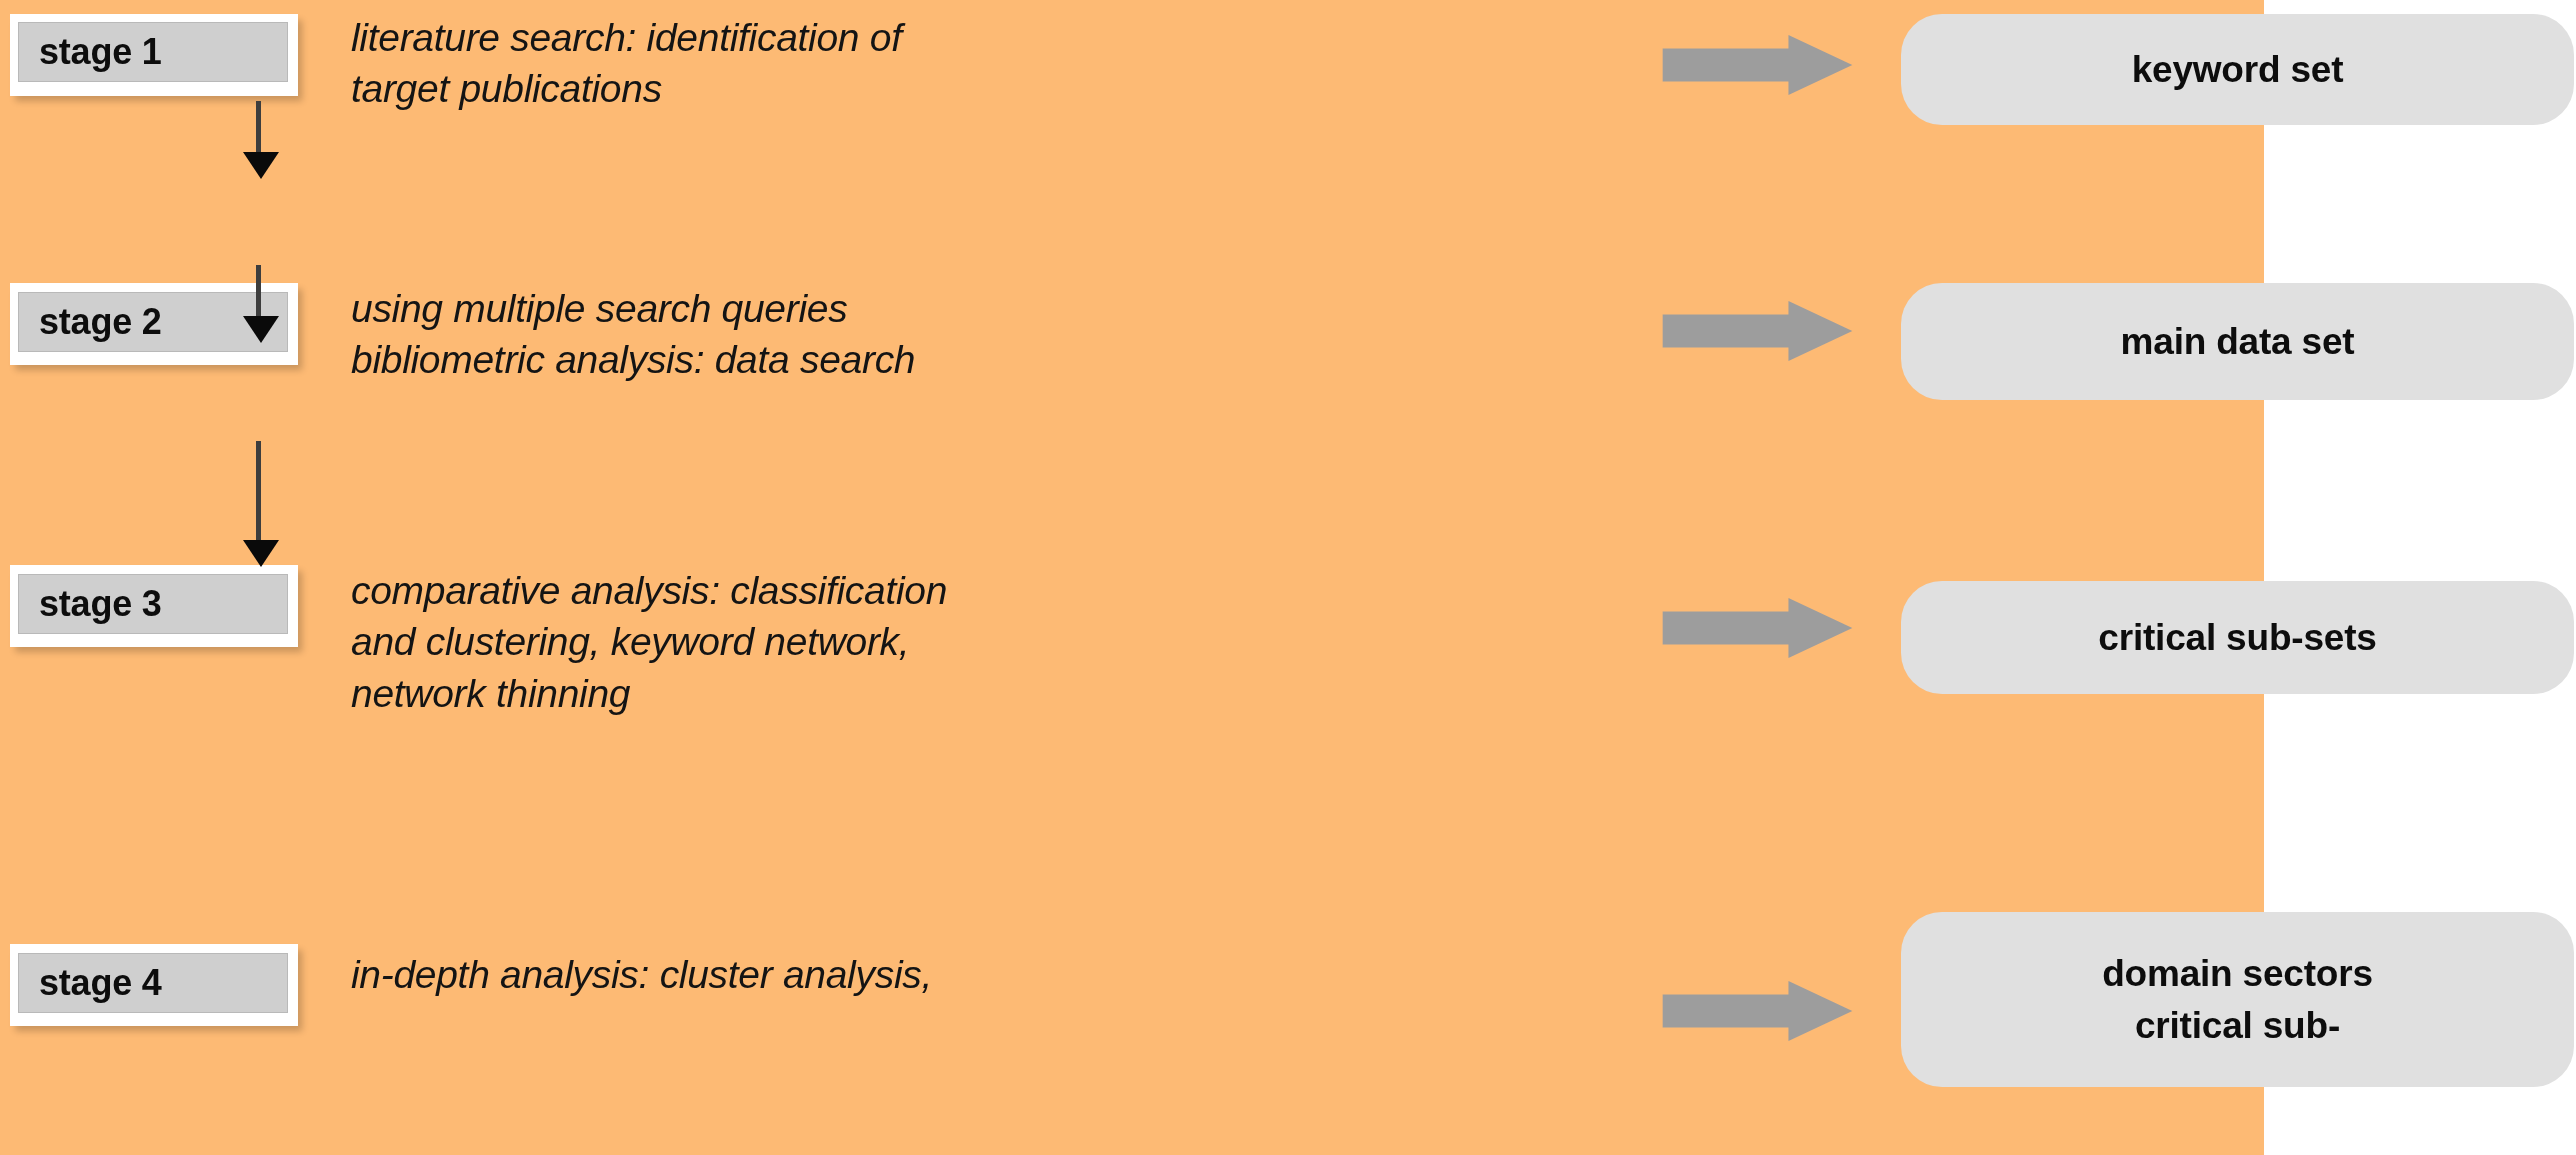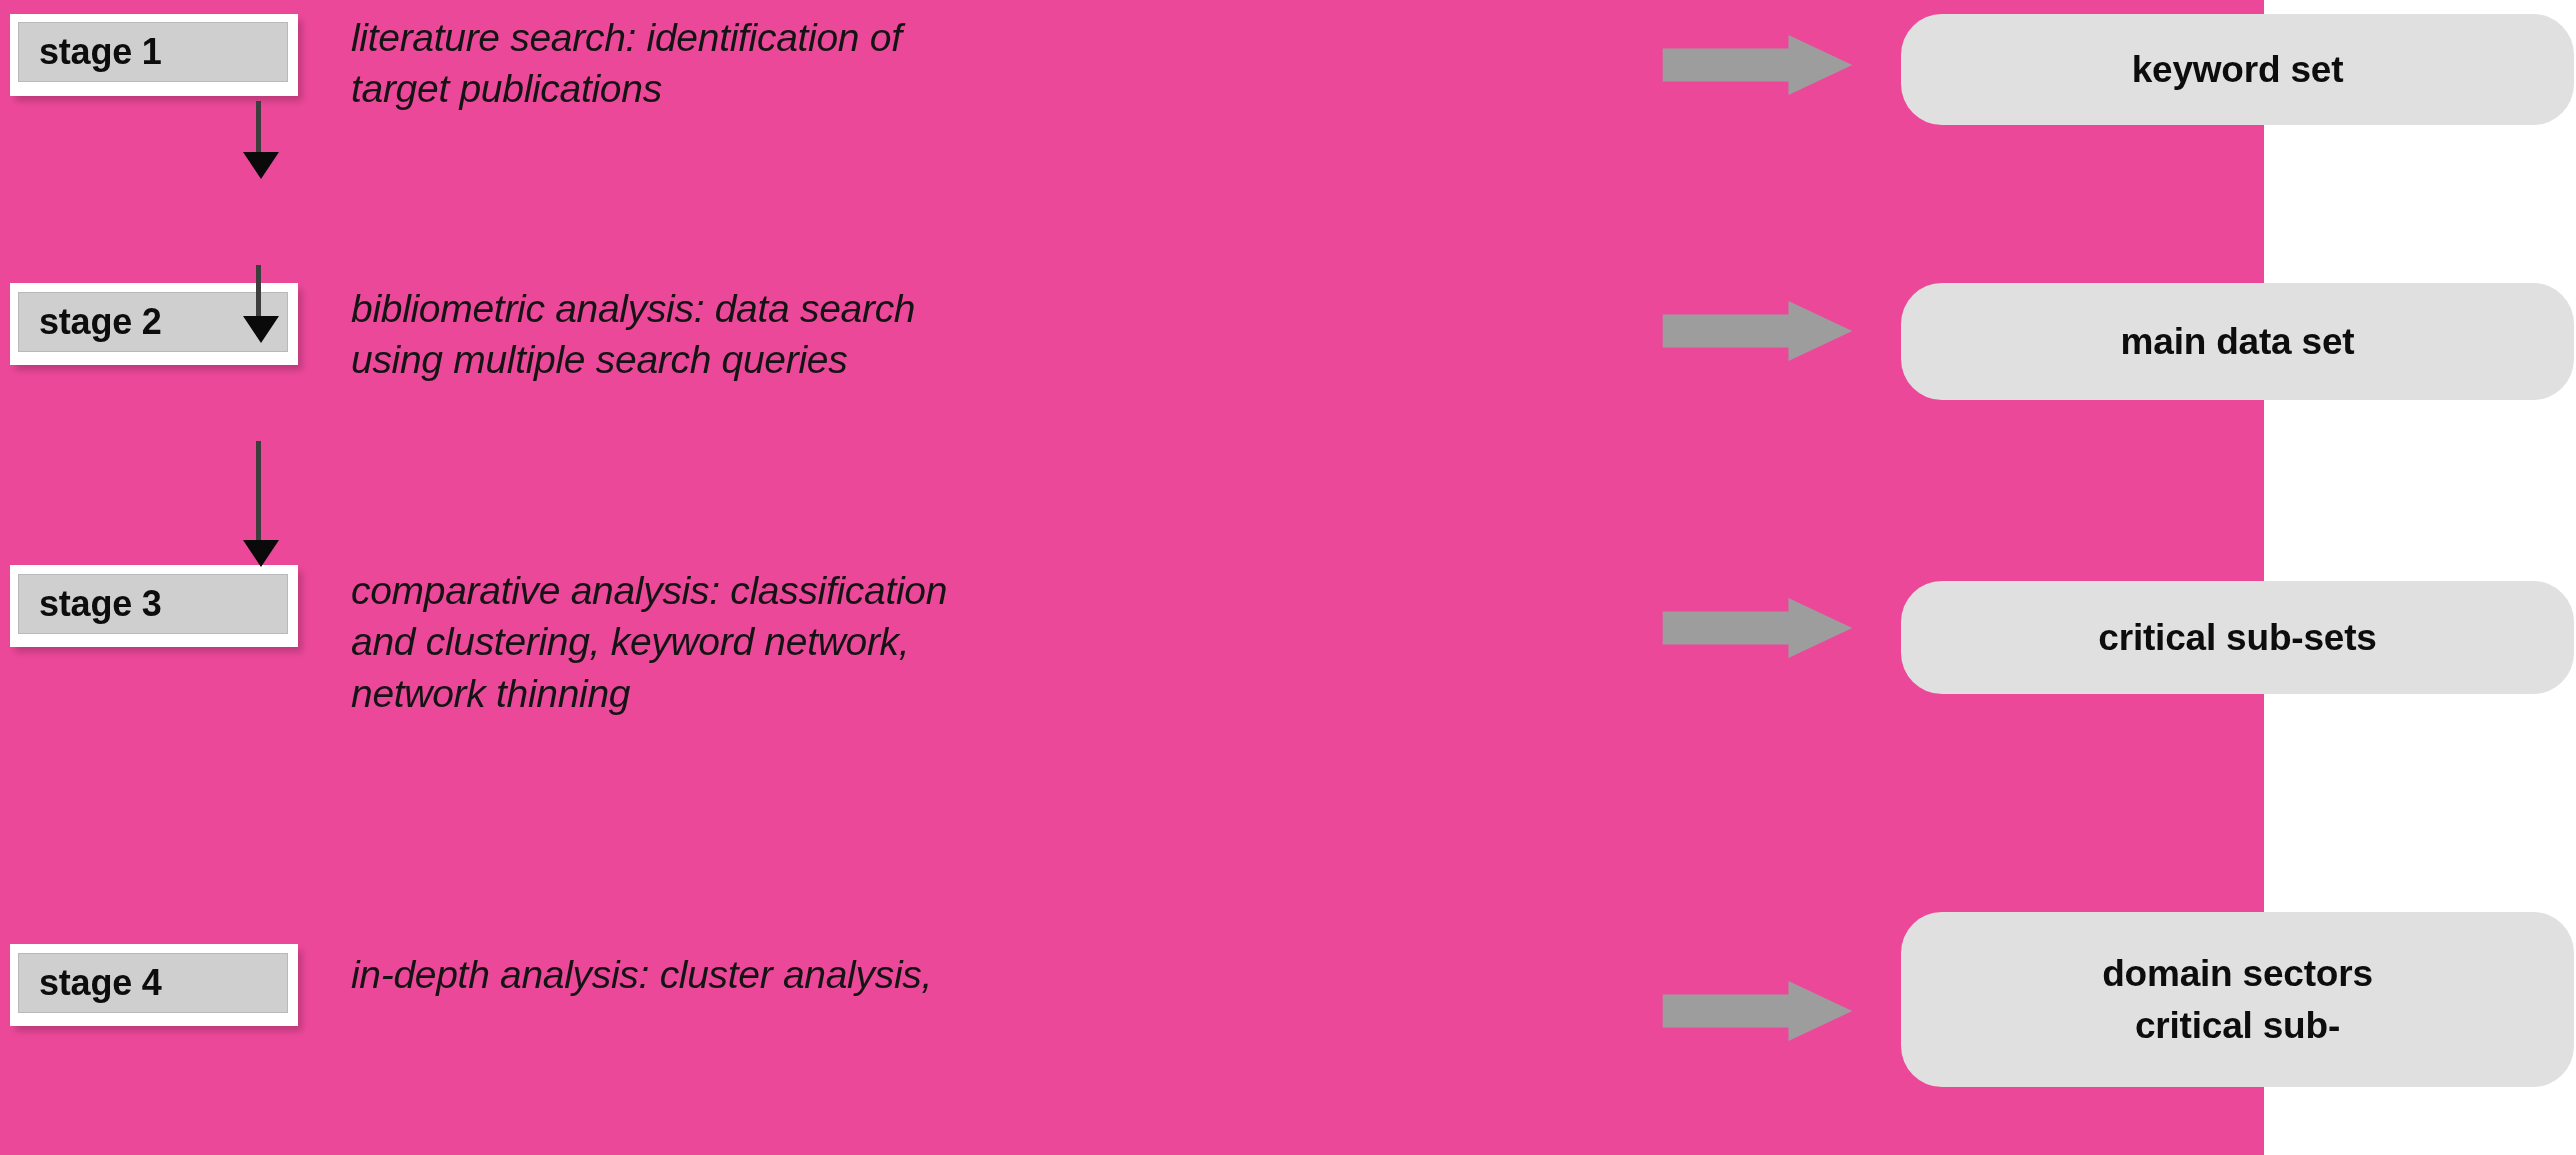--- a/index.html
+++ b/index.html
@@ -11,21 +11,21 @@
     width: 2576px;
     height: 1156px;
     font-family: "Liberation Sans", sans-serif;
     overflow: hidden;
   }
 
   #diagram {
     position: relative;
     width: 2264px;
     height: 1156px;
-    background: #ec4899;
+    background: #fdba74;
   }
 
   
   .row {
     position: absolute;
     left: 0;
     width: 2576px;
   }
   .row-1 { top: 0px;   height: 283px; }
   .row-2 { top: 283px; height: 283px; padding-left: 16px; }
@@ -191,22 +191,22 @@
 
   <div class="row row-2">
 
     <div class="stage-box">
       <div class="stage-box-inner">
         <span class="stage-label">stage 2</span>
       </div>
     </div>
 
     <div class="desc">
+      <div>using multiple search queries</div>
       <div>bibliometric analysis: data search</div>
-      <div>using multiple search queries</div>
     </div>
 
     <div class="block-arrow">
       <svg viewBox="0 0 196 62" xmlns="http://www.w3.org/2000/svg" aria-hidden="true">
         <polygon points="0,14 130,14 130,0 196,31 130,62 130,48 0,48" fill="#9d9d9d"></polygon>
       </svg>
     </div>
 
     <div class="output-box">
       <div class="output-label">

